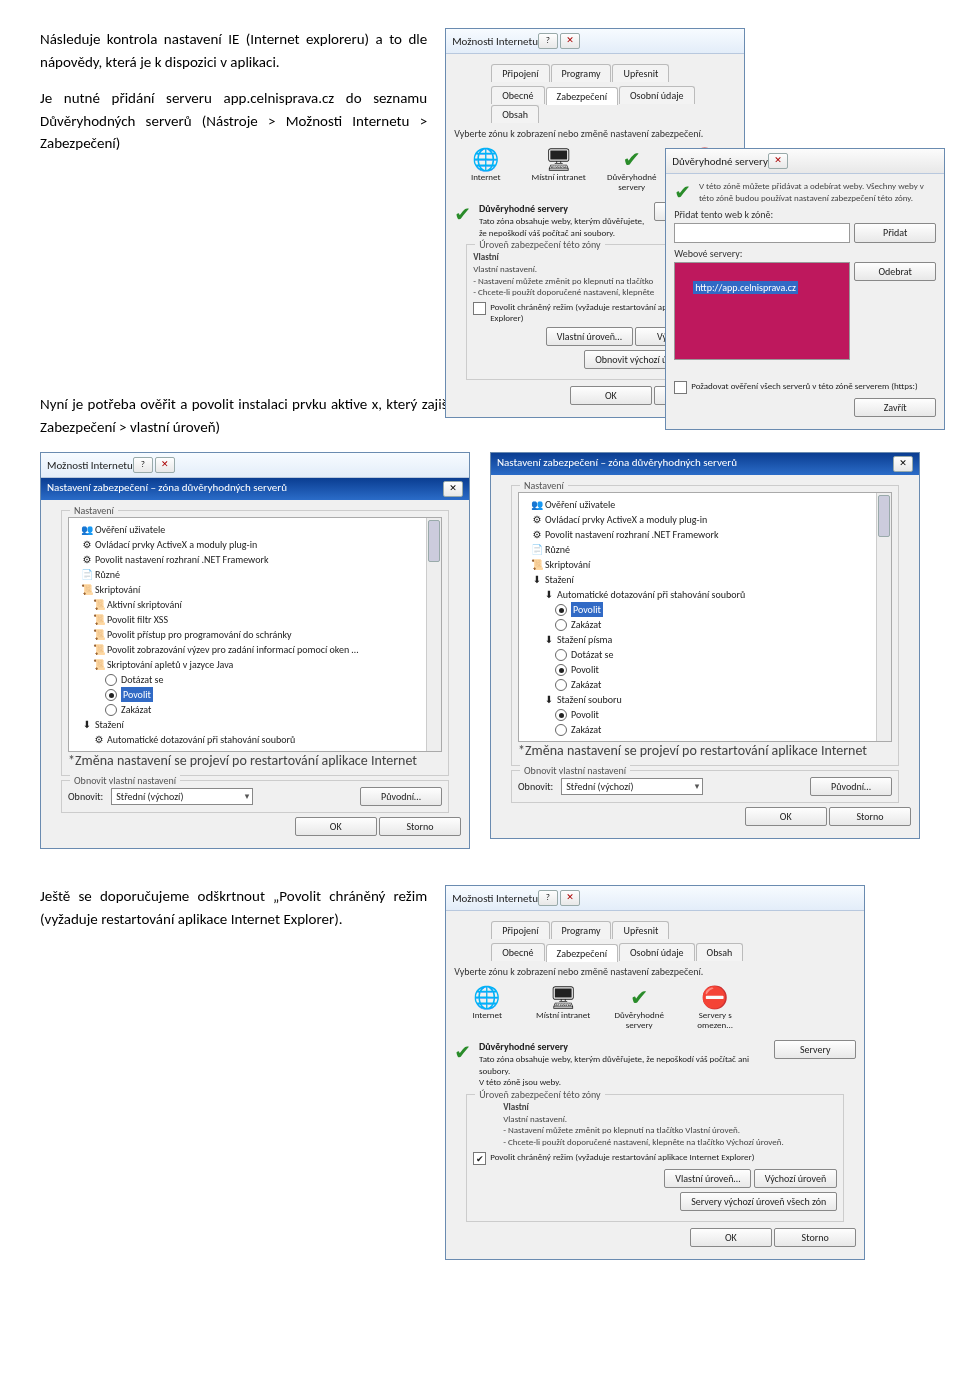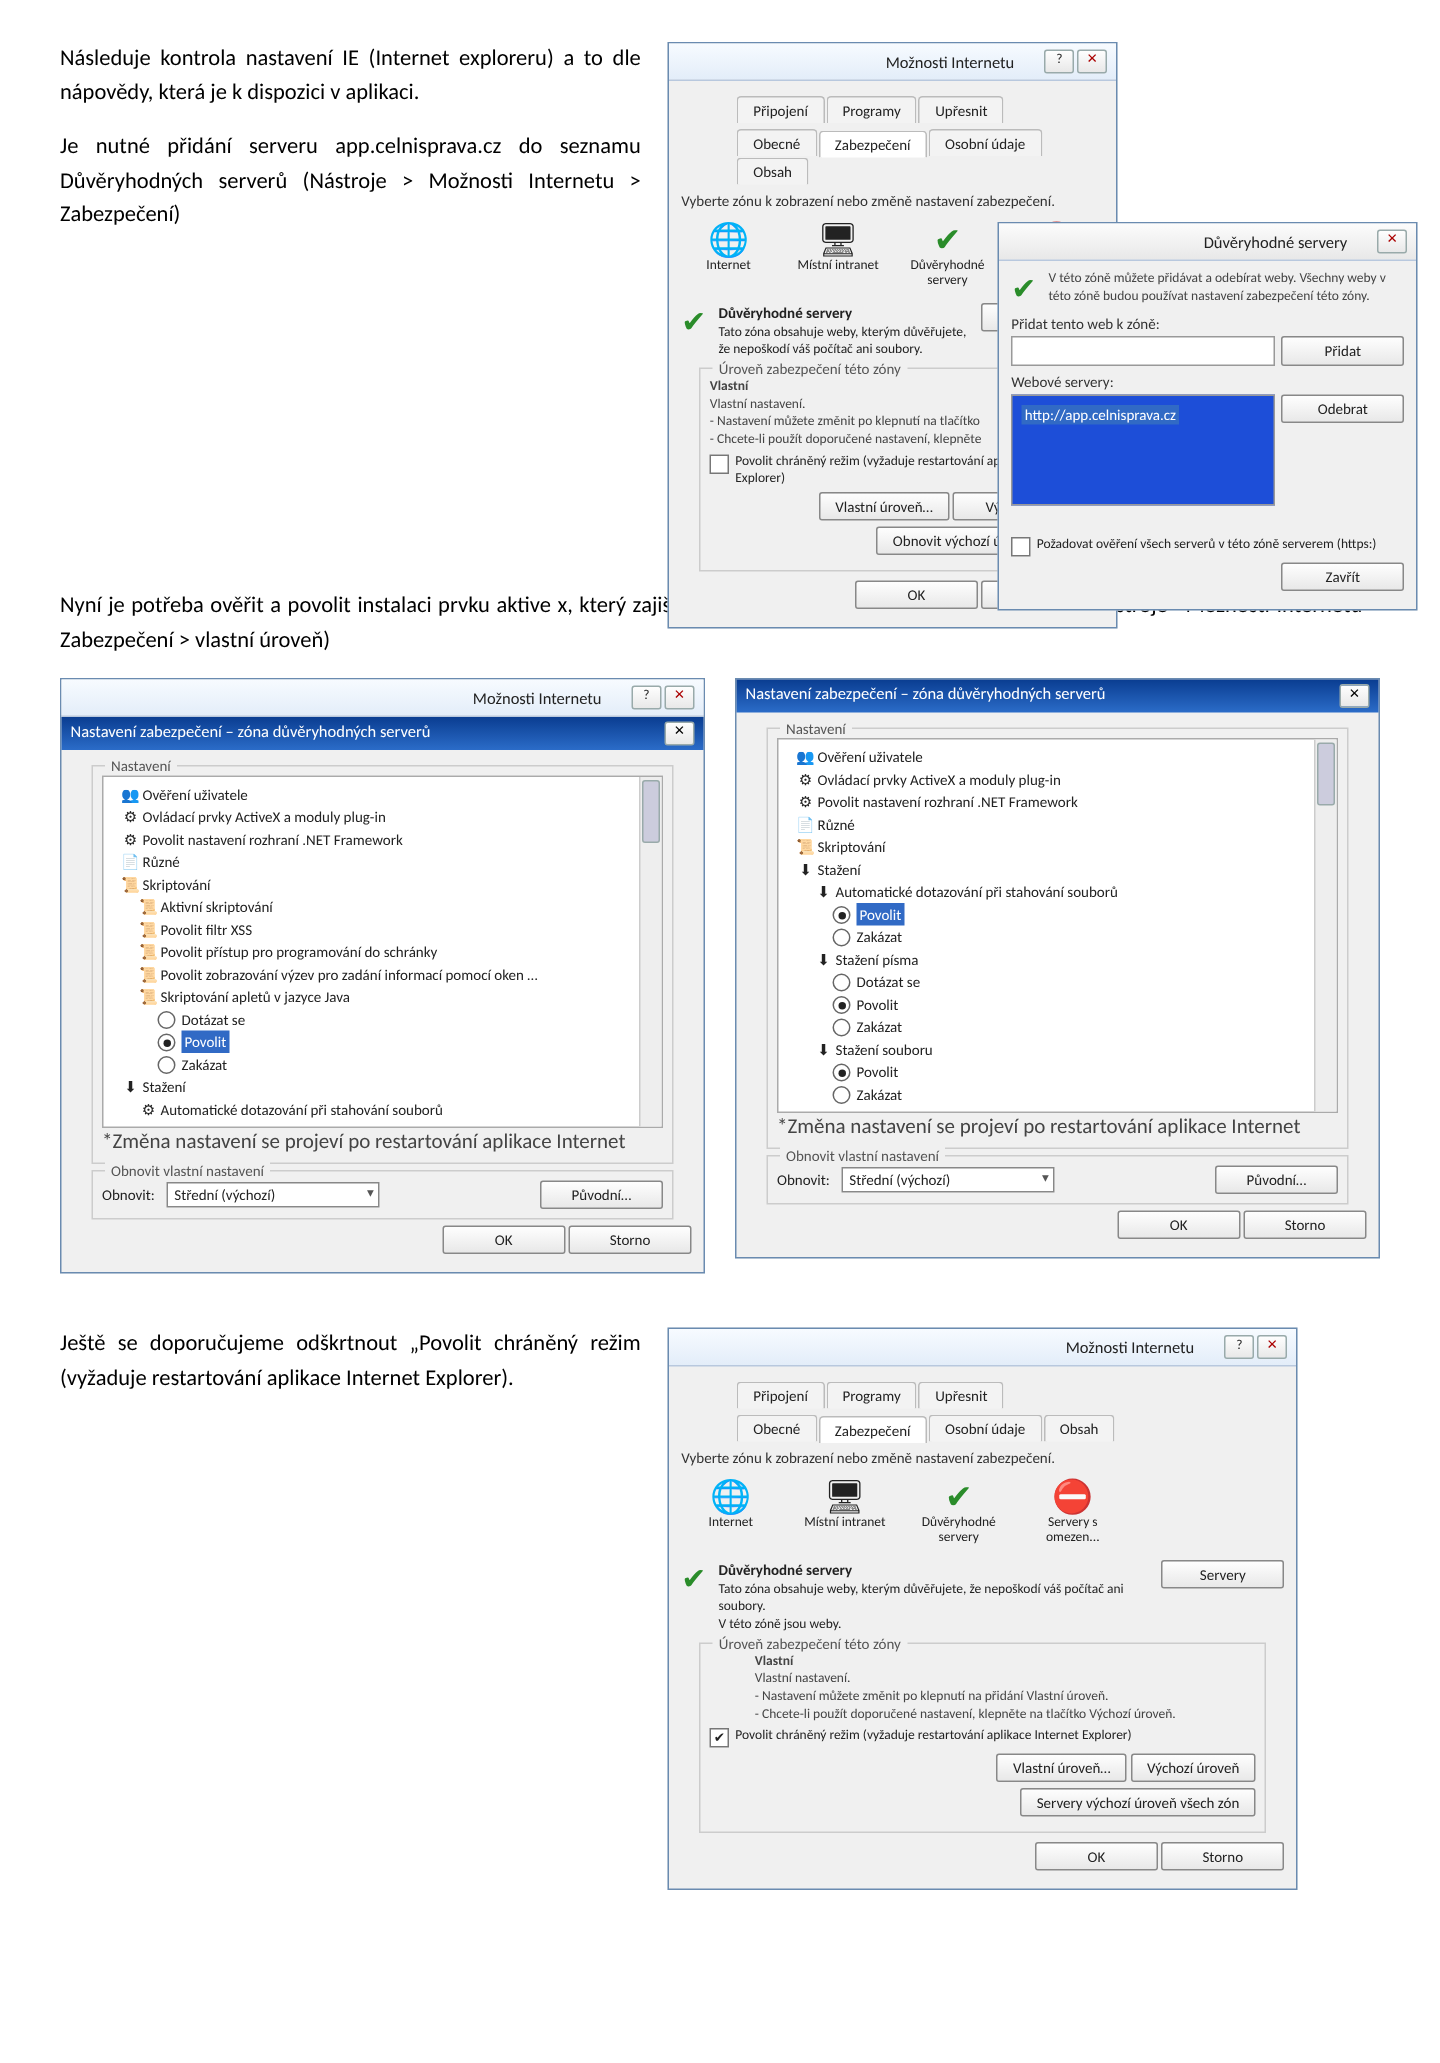--- a/index.html
+++ b/index.html
@@ -4,21 +4,21 @@
 <style>
   html,body{margin:0;padding:0;background:#fff;font-family:Calibri,Arial,sans-serif;color:#000;}
   body{width:960px;margin:0 auto;}
   .page{padding:28px 40px 40px 40px;position:relative;}
   .para{font-size:15px;line-height:1.5;text-align:justify;margin:0 0 14px 0;}
   .two-col{display:flex;gap:18px;align-items:flex-start;}
   .col-text{flex:0 0 44%;}
   .col-imgs{flex:1;position:relative;}
   
   .win{background:#f0f0f0;border:1px solid #6a8bb0;font-size:10px;color:#222;box-sizing:border-box;position:relative;}
-  .win-titlebar{display:flex;justify-content:flex-end;align-items:center;background:linear-gradient(#f7fbff,#e3edf9);border-bottom:1px solid #b8c8de;padding:4px 6px;font-size:11px;gap:20px;}
+  .win-titlebar{display:flex;justify-content:flex-start;align-items:center;background:linear-gradient(#f7fbff,#e3edf9);border-bottom:1px solid #b8c8de;padding:4px 6px;font-size:11px;}
   .win-btns{display:flex;gap:2px;}
   .win-btn{width:18px;height:14px;border:1px solid #9aa;background:linear-gradient(#fefefe,#e8e8e8);border-radius:2px;font-size:9px;line-height:12px;text-align:center;cursor:default;}
   .win-btn.close{color:#a00;}
   .win-body{padding:6px 8px 8px 8px;}
   .tabs{display:flex;flex-wrap:wrap;gap:1px;margin:4px 0;padding-left:37px;}
   .tab{border:1px solid #bbb;border-bottom:none;background:#f3f3f3;padding:2px 10px;font-size:10px;border-radius:3px 3px 0 0;}
   .tab.active{background:#fff;font-weight:normal;position:relative;top:1px;}
   .section-lbl{font-size:10px;color:#333;margin:4px 0 2px 0;}
   .groupbox{border:1px solid #ccc;padding:6px;margin:4px 12px;position:relative;}
   .groupbox>.legend{position:absolute;top:-7px;left:8px;background:#f0f0f0;padding:0 4px;font-size:10px;color:#555;}
@@ -28,21 +28,21 @@
   .zone .chk{color:#2a8c2a;}
   .zone .no{color:#d02020;}
   .trusted-row{display:flex;gap:8px;align-items:flex-start;}
   .trusted-ic{font-size:20px;color:#2a8c2a;flex:0 0 auto;}
   .trusted-txt{flex:1;font-size:9px;line-height:1.3;}
   .trusted-txt b{font-size:10px;}
   .btn{border:1px solid #888;background:linear-gradient(#fefefe,#e8e8e8);padding:2px 10px;font-size:10px;border-radius:2px;text-align:center;cursor:default;min-width:60px;display:inline-block;}
   .row-right{text-align:right;margin:4px 0;}
   .small{font-size:9px;color:#444;line-height:1.3;}
   .input{border:1px solid #999;background:#fff;padding:2px 4px;font-size:10px;height:14px;box-sizing:content-box;}
-  .listbox{border:1px solid #999;background:#1d4ed8;height:60px;padding:6px;font-size:10px;}
+  .listbox{border:1px solid #999;background:#be185d;height:60px;padding:18px;font-size:10px;}
   .listbox .sel{background:#316ac5;color:#fff;padding:0 2px;display:inline-block;}
   .cb-row{display:flex;align-items:flex-start;gap:4px;font-size:9px;margin:3px 0;}
   .cb{width:11px;height:11px;border:1px solid #777;background:#fff;flex:0 0 auto;margin-top:1px;display:flex;align-items:center;justify-content:center;font-size:9px;}
   .cb.checked::after{content:"✔";font-size:9px;color:#222;}
   .radio{width:10px;height:10px;border:1px solid #666;border-radius:50%;flex:0 0 auto;margin-top:1px;display:flex;align-items:center;justify-content:center;}
   .radio.sel::after{content:"";width:5px;height:5px;border-radius:50%;background:#222;}
   .tree{font-size:10px;line-height:1.5;}
   .tree .lvl1{padding-left:8px;}
   .tree .lvl2{padding-left:20px;}
   .tree .lvl3{padding-left:32px;}
@@ -335,21 +335,21 @@
             <b>Důvěryhodné servery</b><br>
             <span>Tato zóna obsahuje weby, kterým důvěřujete, že nepoškodí váš počítač ani soubory.</span><br>
             <span>V této zóně jsou weby.</span>
           </div>
           <span class="btn">Servery</span>
         </div>
         <div class="groupbox" style="margin-top:6px;">
           <span class="legend">Úroveň zabezpečení této zóny</span>
           <div class="small" style="padding-left:30px;"><b>Vlastní</b></div>
           <div class="small" style="padding-left:30px;">Vlastní nastavení.</div>
-          <div class="small" style="padding-left:30px;">- Nastavení můžete změnit po klepnutí na přidání Vlastní úroveň.</div>
+          <div class="small" style="padding-left:30px;">- Nastavení můžete změnit po klepnutí na tlačítko Vlastní úroveň.</div>
           <div class="small" style="padding-left:30px;">- Chcete-li použít doporučené nastavení, klepněte na tlačítko Výchozí úroveň.</div>
           <div class="cb-row">
                 <span class="cb checked"></span>
                 <span>Povolit chráněný režim (vyžaduje restartování aplikace Internet Explorer)</span>
               </div>
           <div class="row-right">
             <span class="btn">Vlastní úroveň…</span>
             <span class="btn">Výchozí úroveň</span>
           </div>
           <div class="row-right"><span class="btn">Servery výchozí úroveň všech zón</span></div>

